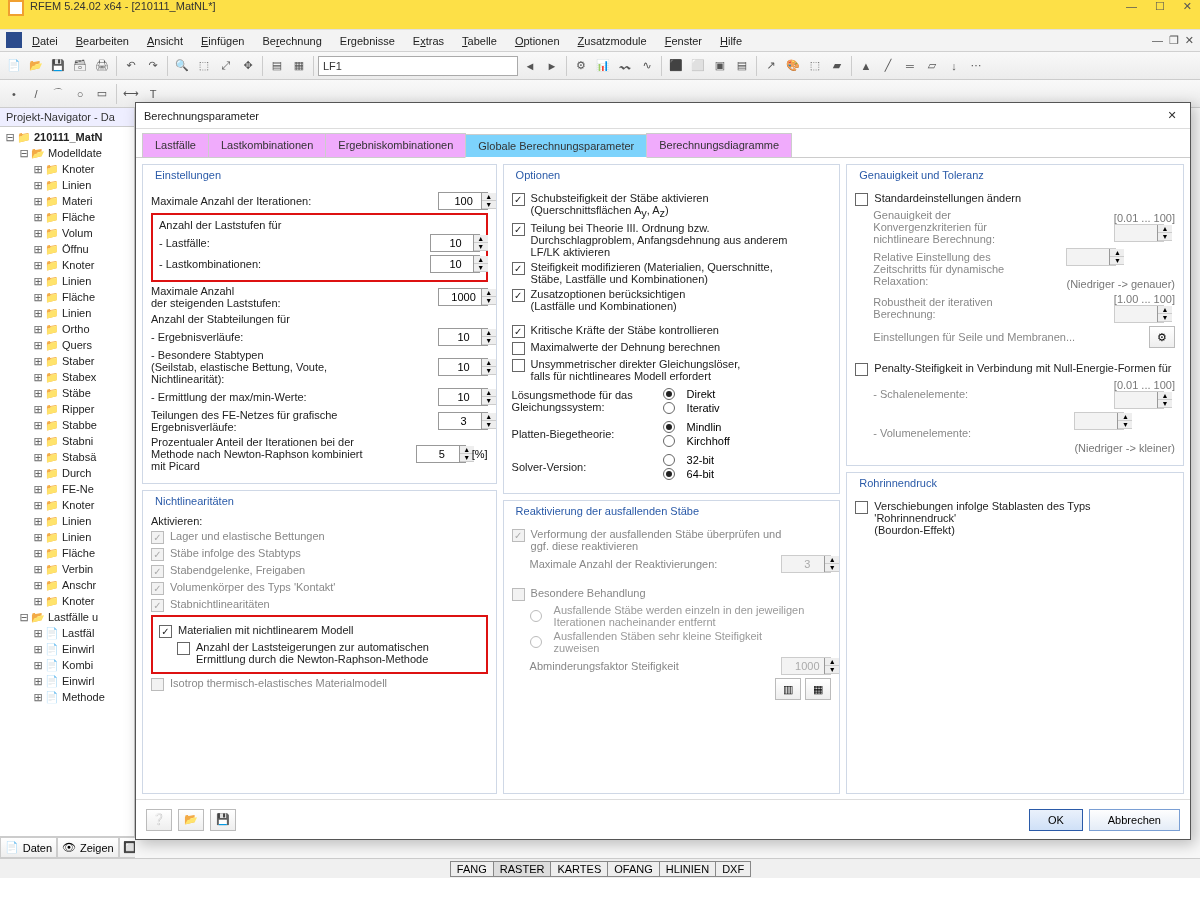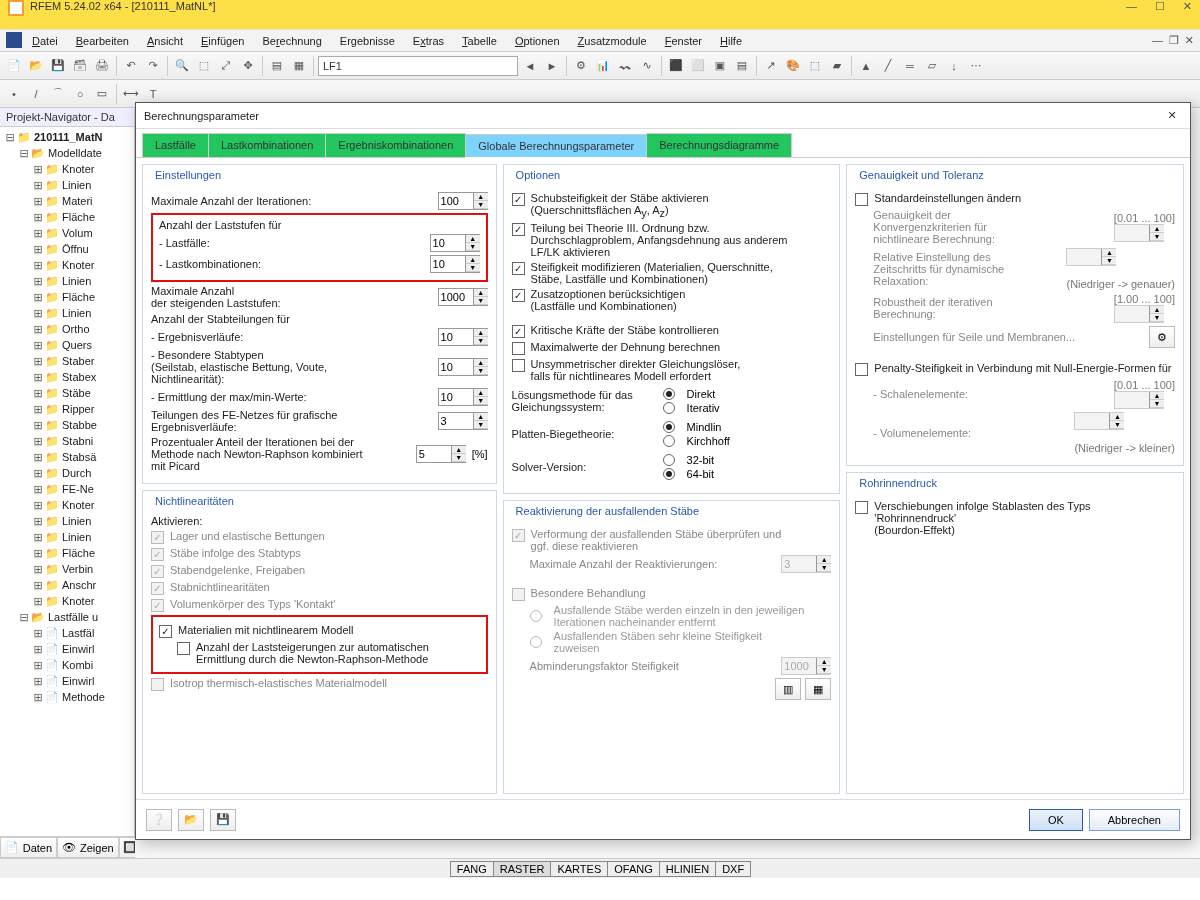--- a/index.html
+++ b/index.html
@@ -24,32 +24,32 @@
 .tree .node .tw { width:12px; color:#666; text-align:center;}
 .tree .node .fold { width:16px;height:14px;margin-right:2px;display:inline-flex;align-items:center;justify-content:center;}
 .tree .depth1{padding-left:2px;} .tree .depth2{padding-left:16px;} .tree .depth3{padding-left:30px;}
 .nav-tabs{display:flex;border-top:1px solid #ccc;}
 .nav-tabs .nt{flex:1;padding:3px 4px;border:1px solid #ccc;background:linear-gradient(#fff,#eee);display:flex;align-items:center;gap:4px;}
 .dialog { position:absolute; left:135px; top:102px; width:1056px; height:738px; background:#fff; border:1px solid #555; box-shadow:4px 4px 14px rgba(0,0,0,.25);}
 .dlg-title{height:26px;display:flex;align-items:center;padding:0 8px;border-bottom:1px solid #ddd;}
 .dlg-title .t{flex:1;color:#222;}
 .dlg-close{width:20px;height:20px;display:flex;align-items:center;justify-content:center;color:#333;}
 .tabbar{display:flex;padding:4px 6px 0 6px;border-bottom:1px solid #ccc;gap:0;}
-.tab{padding:5px 12px;border:1px solid #ccc;border-bottom:none;background:#22c55e;color:#333;margin-right:-1px;}
+.tab{padding:5px 12px;border:1px solid #ccc;border-bottom:none;background:#f0abfc;color:#333;margin-right:-1px;}
 .tab.active{background:#7dd3fc;position:relative;top:1px;border-bottom:1px solid #fff;}
 .dlg-body{display:flex;gap:6px;padding:6px;height:calc(100% - 26px - 28px - 40px);}
 .col{flex:1;display:flex;flex-direction:column;gap:6px;}
 .col.c1{flex:1.05;} .col.c2{flex:1.0;} .col.c3{flex:1.0;}
 .group{border:1px solid #cfd8e6;padding:6px 8px 8px 8px;background:#fff;}
 .group .legend{color:#2a5aa8;margin:-14px 0 6px 0;background:#fff;display:inline-block;padding:0 4px;position:relative;top:-2px;}
 .row{display:flex;align-items:center;gap:6px;margin:3px 0;}
 .row .lbl{flex:1;color:#222;}
 .row .lbl.dim{color:#888;}
 .spin{display:flex;align-items:center;border:1px solid #999;height:18px;width:50px;background:#fff;}
-.spin input{border:none;width:34px;text-align:left;padding:0 2px;font-size:11px;outline:none;}
+.spin input{border:none;width:34px;text-align:center;padding:0 2px;font-size:11px;outline:none;margin-left:8px;}
 .spin .btns{display:flex;flex-direction:column;border-left:1px solid #999;}
 .spin .btns span{height:8px;width:14px;font-size:7px;line-height:7px;text-align:center;background:#eee;border-bottom:1px solid #ccc;}
 .spin.dim{background:#f3f3f3;border-color:#ccc;}
 .spin.dim input{background:#f3f3f3;color:#aaa;}
 .chk{display:flex;align-items:flex-start;gap:6px;margin:3px 0;}
 .chk .box{width:13px;height:13px;border:1px solid #666;background:#fff;display:inline-flex;align-items:center;justify-content:center;flex:0 0 13px;margin-top:1px;}
 .chk .box.chkd::after{content:"✓";font-size:10px;color:#222;}
 .chk .box.dim{border-color:#bbb;background:#f2f2f2;}
 .chk .box.dim.chkd::after{color:#aaa;}
 .chk .txt{color:#222;}
@@ -513,25 +513,25 @@
         <div class="chk">
             <span class="box dim chkd"></span>
             <span class="txt dim">Stäbe infolge des Stabtyps</span>
           </div>
         <div class="chk">
             <span class="box dim chkd"></span>
             <span class="txt dim">Stabendgelenke, Freigaben</span>
           </div>
         <div class="chk">
             <span class="box dim chkd"></span>
+            <span class="txt dim">Volumenkörper des Typs 'Kontakt'</span>
+          </div>
+        <div class="chk">
+            <span class="box dim chkd"></span>
             <span class="txt dim">Stabnichtlinearitäten</span>
-          </div>
-        <div class="chk">
-            <span class="box dim chkd"></span>
-            <span class="txt dim">Volumenkörper des Typs 'Kontakt'</span>
           </div>
 
         <div class="redbox">
           <div class="chk">
               <span class="box chkd"></span>
               <span class="txt">Materialien mit nichtlinearem Modell</span>
             </div>
           <div class="chk indent">
               <span class="box"></span>
               <span class="txt">Anzahl der Laststeigerungen zur automatischen Ermittlung durch die  Newton-Raphson-Methode</span>

